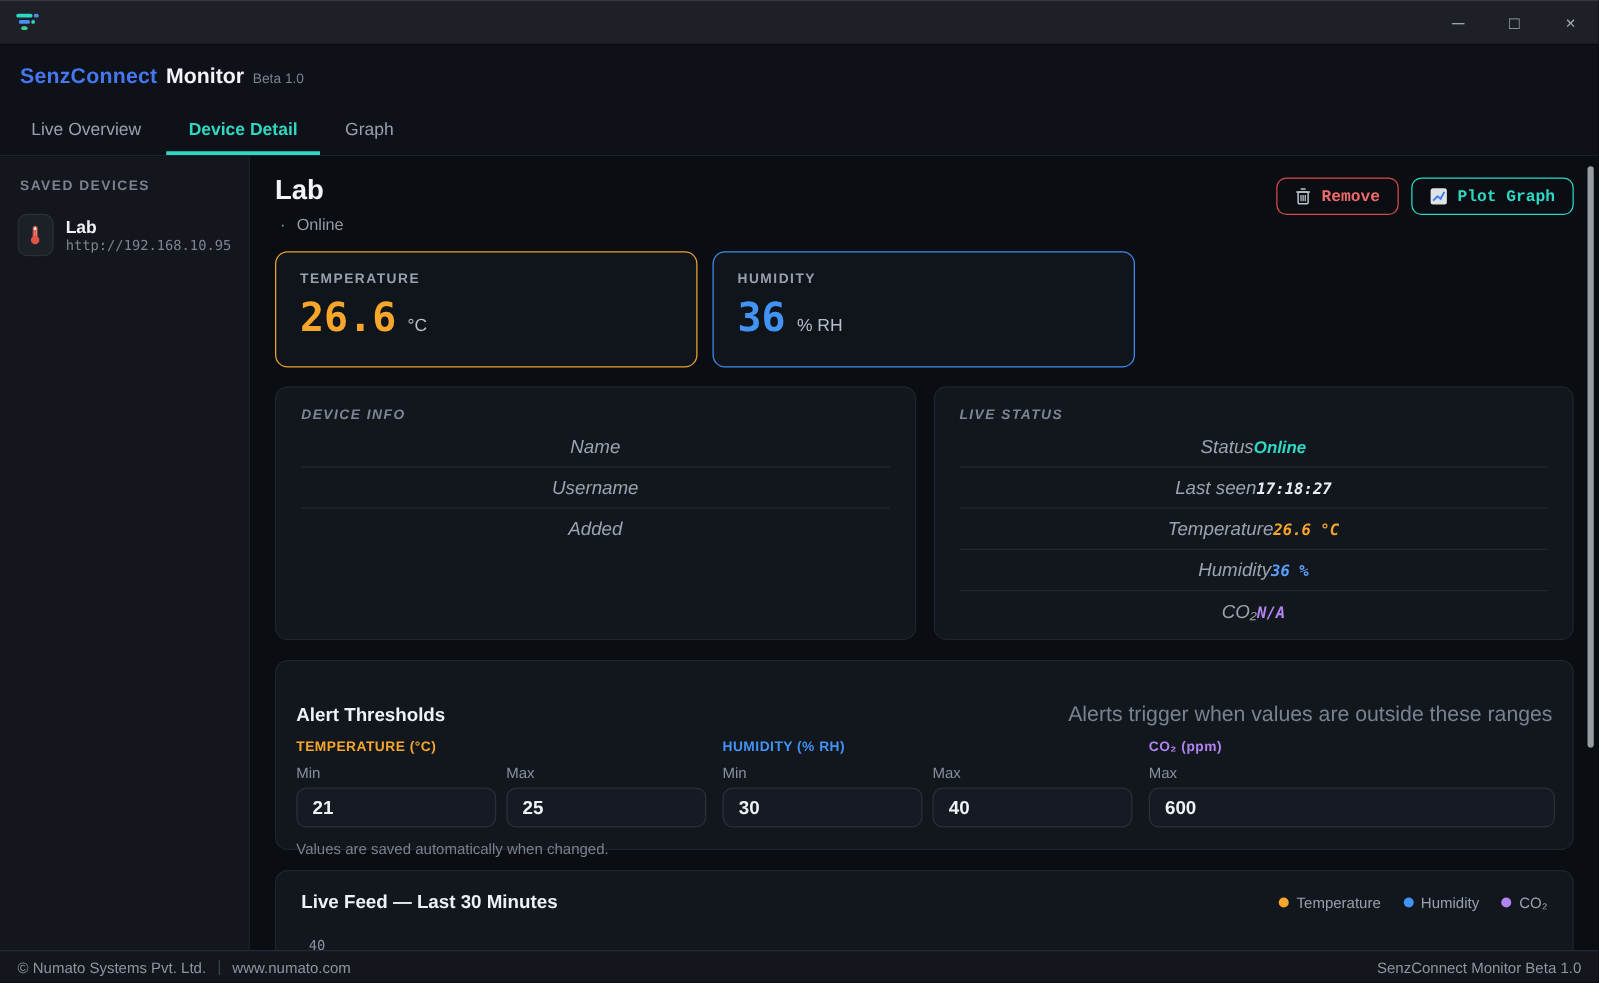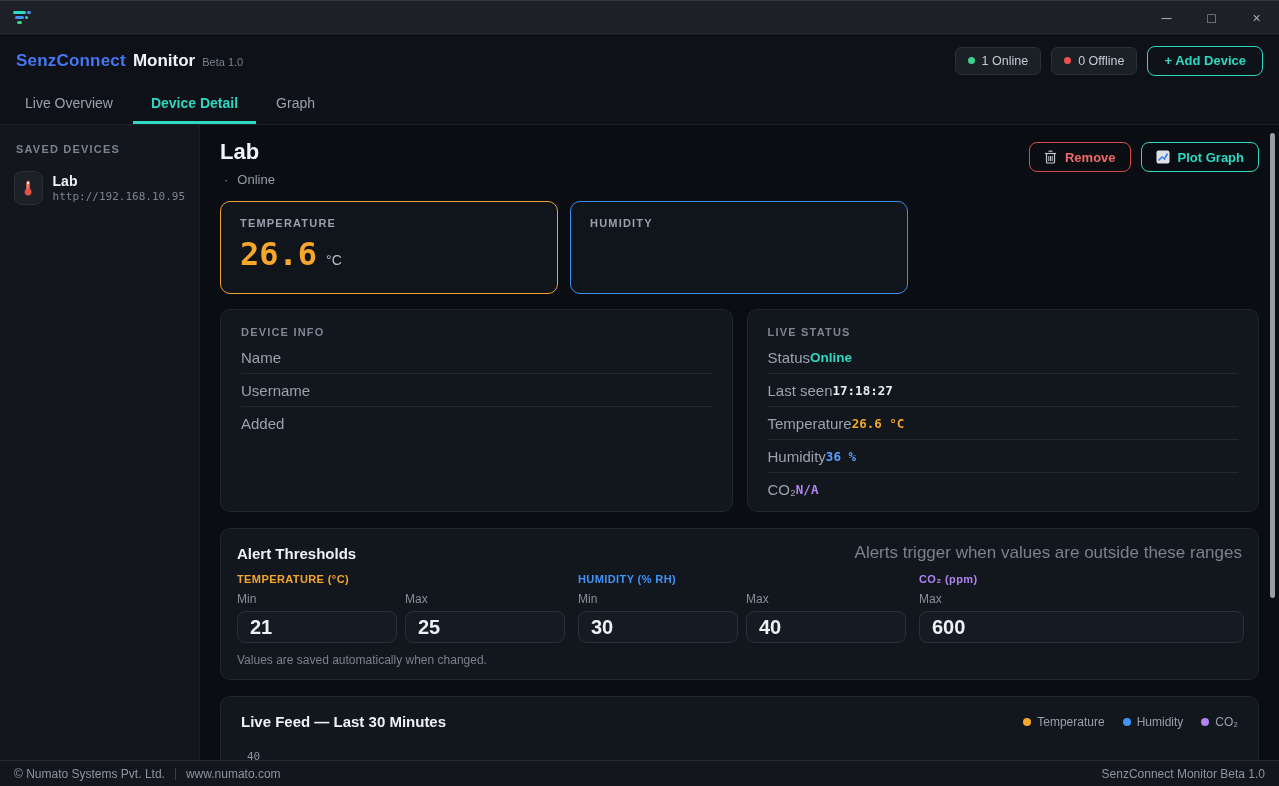--- a/index.html
+++ b/index.html
@@ -56,61 +56,61 @@
 
   .main{flex:1 1 auto;background:var(--bg);padding:14px 20px 0;overflow:hidden;position:relative;}
   .scroll-thumb{position:absolute;right:4px;top:8px;width:5px;height:465px;background:#979ca3;border-radius:3px;}
 
   
   .page-header{display:flex;justify-content:space-between;align-items:flex-start;}
   .page-title{font-size:22px;font-weight:bold;color:#f1f4f8;line-height:26px;}
   .status-line{margin-top:7px;font-size:13px;color:#949ca8;display:flex;align-items:center;gap:9px;padding-left:4px;}
   .hdr-btns{display:flex;gap:10px;margin-top:3px;}
   .btn{height:30px;display:flex;align-items:center;gap:8px;padding:0 14px;border-radius:8px;
-       background:transparent;font-size:13px;font-weight:bold;font-family:Liberation Sans, sans-serif;cursor:pointer;}
+       background:transparent;font-size:13px;font-weight:bold;font-family:Liberation Mono, monospace;cursor:pointer;}
   .btn-remove{border:1px solid #d84b4b;color:#ef6a6a;}
   .btn-plot{border:1px solid var(--teal);color:var(--teal);}
 
   
   .metric-row{display:flex;gap:12px;margin-top:14px;}
   .metric-card{width:338px;height:93px;border-radius:10px;background:#10141b;padding:15px 19px;}
   .metric-card.temp{border:1.5px solid #eda233;}
   .metric-card.hum{border:1.5px solid #3d8ef0;}
   .metric-label{font-size:11px;letter-spacing:1.2px;color:#98a0ad;font-weight:bold;}
   .metric-value-row{display:flex;align-items:baseline;margin-top:8px;}
   .metric-value{font-family:"DejaVu Sans Mono",monospace;font-size:32px;font-weight:bold;line-height:34px;}
   .metric-value.v-orange{color:var(--orange);}
   .metric-value.v-blue{color:#4193f5;}
   .metric-unit{font-size:14px;color:#b6bfca;margin-left:9px;}
 
   
   .panel{background:var(--panel);border:1px solid #1f252e;border-radius:10px;}
-  .panels-row{display:flex;gap:14px;margin-top:15px;height:203px;}
+  .panels-row{display:flex;gap:14px;margin-top:15px;height:203px;font-style:italic;}
   .panels-row .panel{flex:1 1 0;padding:16px 20px;}
   .panel-title{font-size:11px;letter-spacing:1.2px;color:#7d8694;font-weight:bold;margin-bottom:3px;}
-  .info-row{display:flex;justify-content:flex-start;align-items:center;padding:8px 0 7px;
+  .info-row{display:flex;justify-content:center;align-items:center;padding:8px 0 7px;
             border-bottom:1px solid #222832;}
   .info-row.last{border-bottom:none;}
   .info-label{font-size:15px;color:#9aa3ae;}
   .info-value{font-family:"DejaVu Sans Mono",monospace;font-size:12.5px;font-weight:bold;}
   .v-teal{color:var(--teal);} .v-white{color:#e9edf2;} .v-orange{color:var(--orange);}
   .v-blue{color:#5aa0ff;} .v-purple{color:var(--purple);}
 
   
   .alert-panel{margin-top:16px;height:152px;padding:14px 16px;}
-  .alert-head{display:flex;justify-content:space-between;align-items:center;}
+  .alert-head{display:flex;justify-content:space-between;align-items:center;margin-top:19px;}
   .alert-title{font-size:15px;font-weight:bold;color:#eef1f5;}
   .alert-hint{font-size:17px;color:#79828f;}
   .groups-row{display:flex;gap:13px;margin-top:10px;}
   .group-label{font-size:11px;font-weight:bold;letter-spacing:.4px;}
   .g-orange{color:var(--orange);} .g-blue{color:#4193f5;} .g-purple{color:var(--purple);}
   .fields-row{display:flex;gap:8px;margin-top:7px;}
   .field-label{font-size:12px;color:#87909c;margin-bottom:5px;}
   .field-input{width:160px;height:32px;background:#161b23;border:1px solid #2a303a;border-radius:8px;
-               color:#eef1f5;font-size:20px;font-weight:600;font-family:inherit;padding:0 12px;outline:none;}
+               color:#eef1f5;font-size:15px;font-weight:600;font-family:inherit;padding:0 12px;outline:none;}
   .field-input.wide{width:325px;}
   .alert-note{margin-top:10px;font-size:12px;color:#79828f;}
 
   
   .feed-panel{margin-top:16px;height:150px;padding:16px 20px;position:relative;}
   .feed-head{display:flex;justify-content:space-between;align-items:center;text-align:center;}
   .feed-title{font-size:15px;font-weight:bold;color:#eef1f5;}
   .legend{display:flex;gap:18px;align-items:center;}
   .legend-item{display:flex;align-items:center;gap:6px;font-size:12px;color:#98a0ad;}
   .ldot{width:8px;height:8px;border-radius:50%;display:inline-block;}
@@ -149,31 +149,20 @@
       <div class="win-btn">×</div>
     </div>
   </div>
 
   <div class="appheader">
     <div class="brand">
       <span class="brand-primary">SenzConnect</span>
       <span class="brand-secondary">Monitor</span>
       <span class="brand-beta">Beta 1.0</span>
     </div>
-    <div class="header-right">
-      <div class="badge">
-        <span class="dot dot-green"></span>
-        <span>1 Online</span>
-      </div>
-      <div class="badge">
-        <span class="dot dot-red"></span>
-        <span>0 Offline</span>
-      </div>
-      <button class="btn-add">+ Add Device</button>
-    </div>
   </div>
 
   <div class="tabbar">
     <div class="tab">Live Overview</div>
     <div class="tab active">Device Detail</div>
     <div class="tab">Graph</div>
   </div>
 
   <div class="content-row">
 
@@ -233,20 +222,24 @@
       <div class="metric-row">
         <div class="metric-card temp">
           <div class="metric-label">TEMPERATURE</div>
           <div class="metric-value-row">
             <span class="metric-value v-orange">26.6</span>
             <span class="metric-unit">°C</span>
           </div>
         </div>
         <div class="metric-card hum">
           <div class="metric-label">HUMIDITY</div>
+          <div class="metric-value-row">
+            <span class="metric-value v-blue">36</span>
+            <span class="metric-unit">% RH</span>
+          </div>
         </div>
       </div>
 
       <div class="panels-row">
         <div class="panel">
           <div class="panel-title">DEVICE INFO</div>
           <div class="info-row">
             <span class="info-label">Name</span>
             <span class="info-value v-white"></span>
           </div>

